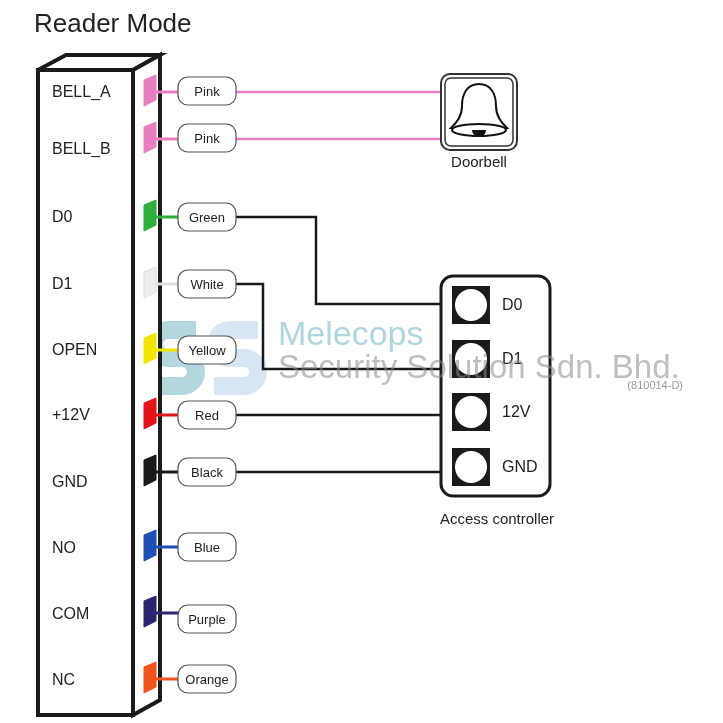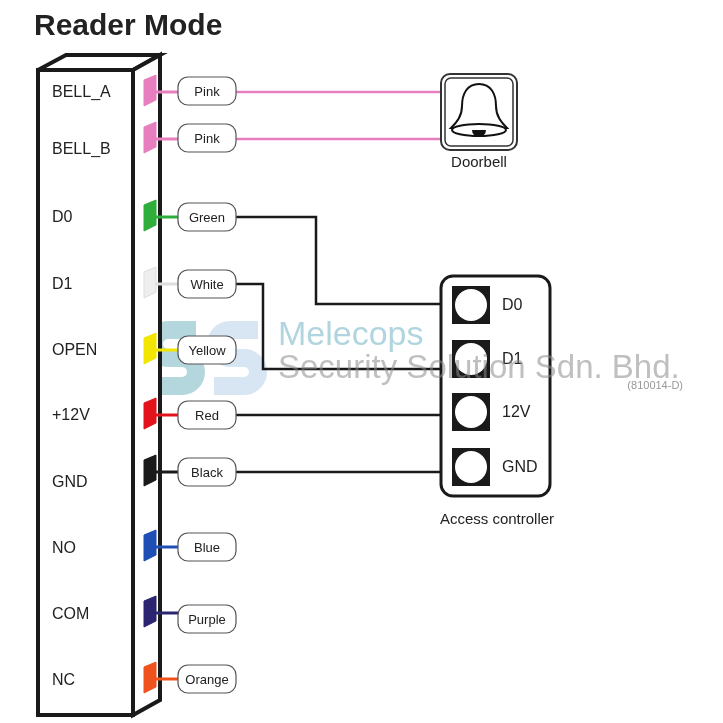--- a/index.html
+++ b/index.html
@@ -1,17 +1,17 @@
 <!DOCTYPE html>
 <html><head>
 <meta charset="utf-8">
 <style>
   html,body{margin:0;padding:0;background:#fff;}
   body{width:723px;height:723px;position:relative;overflow:hidden;font-family:"Liberation Sans",sans-serif;}
-  #title{position:absolute;left:34px;top:8px;font-size:30px;color:#222;font-weight:bold;}
+  #title{position:absolute;left:34px;top:8px;font-size:26px;color:#222;}
   svg{position:absolute;left:0;top:0;}
   .pin-label{font-size:16px;fill:#222;}
   .tag-text{font-size:13px;fill:#222;}
   .wm1{font-size:34px;fill:#6fb3c2;fill-opacity:.55;font-weight:normal;}
   .wm2{font-size:33px;fill:#8a8a8a;fill-opacity:.55;}
   .wm3{font-size:11px;fill:#999;}
 </style>
 </head>
 <body>
 

